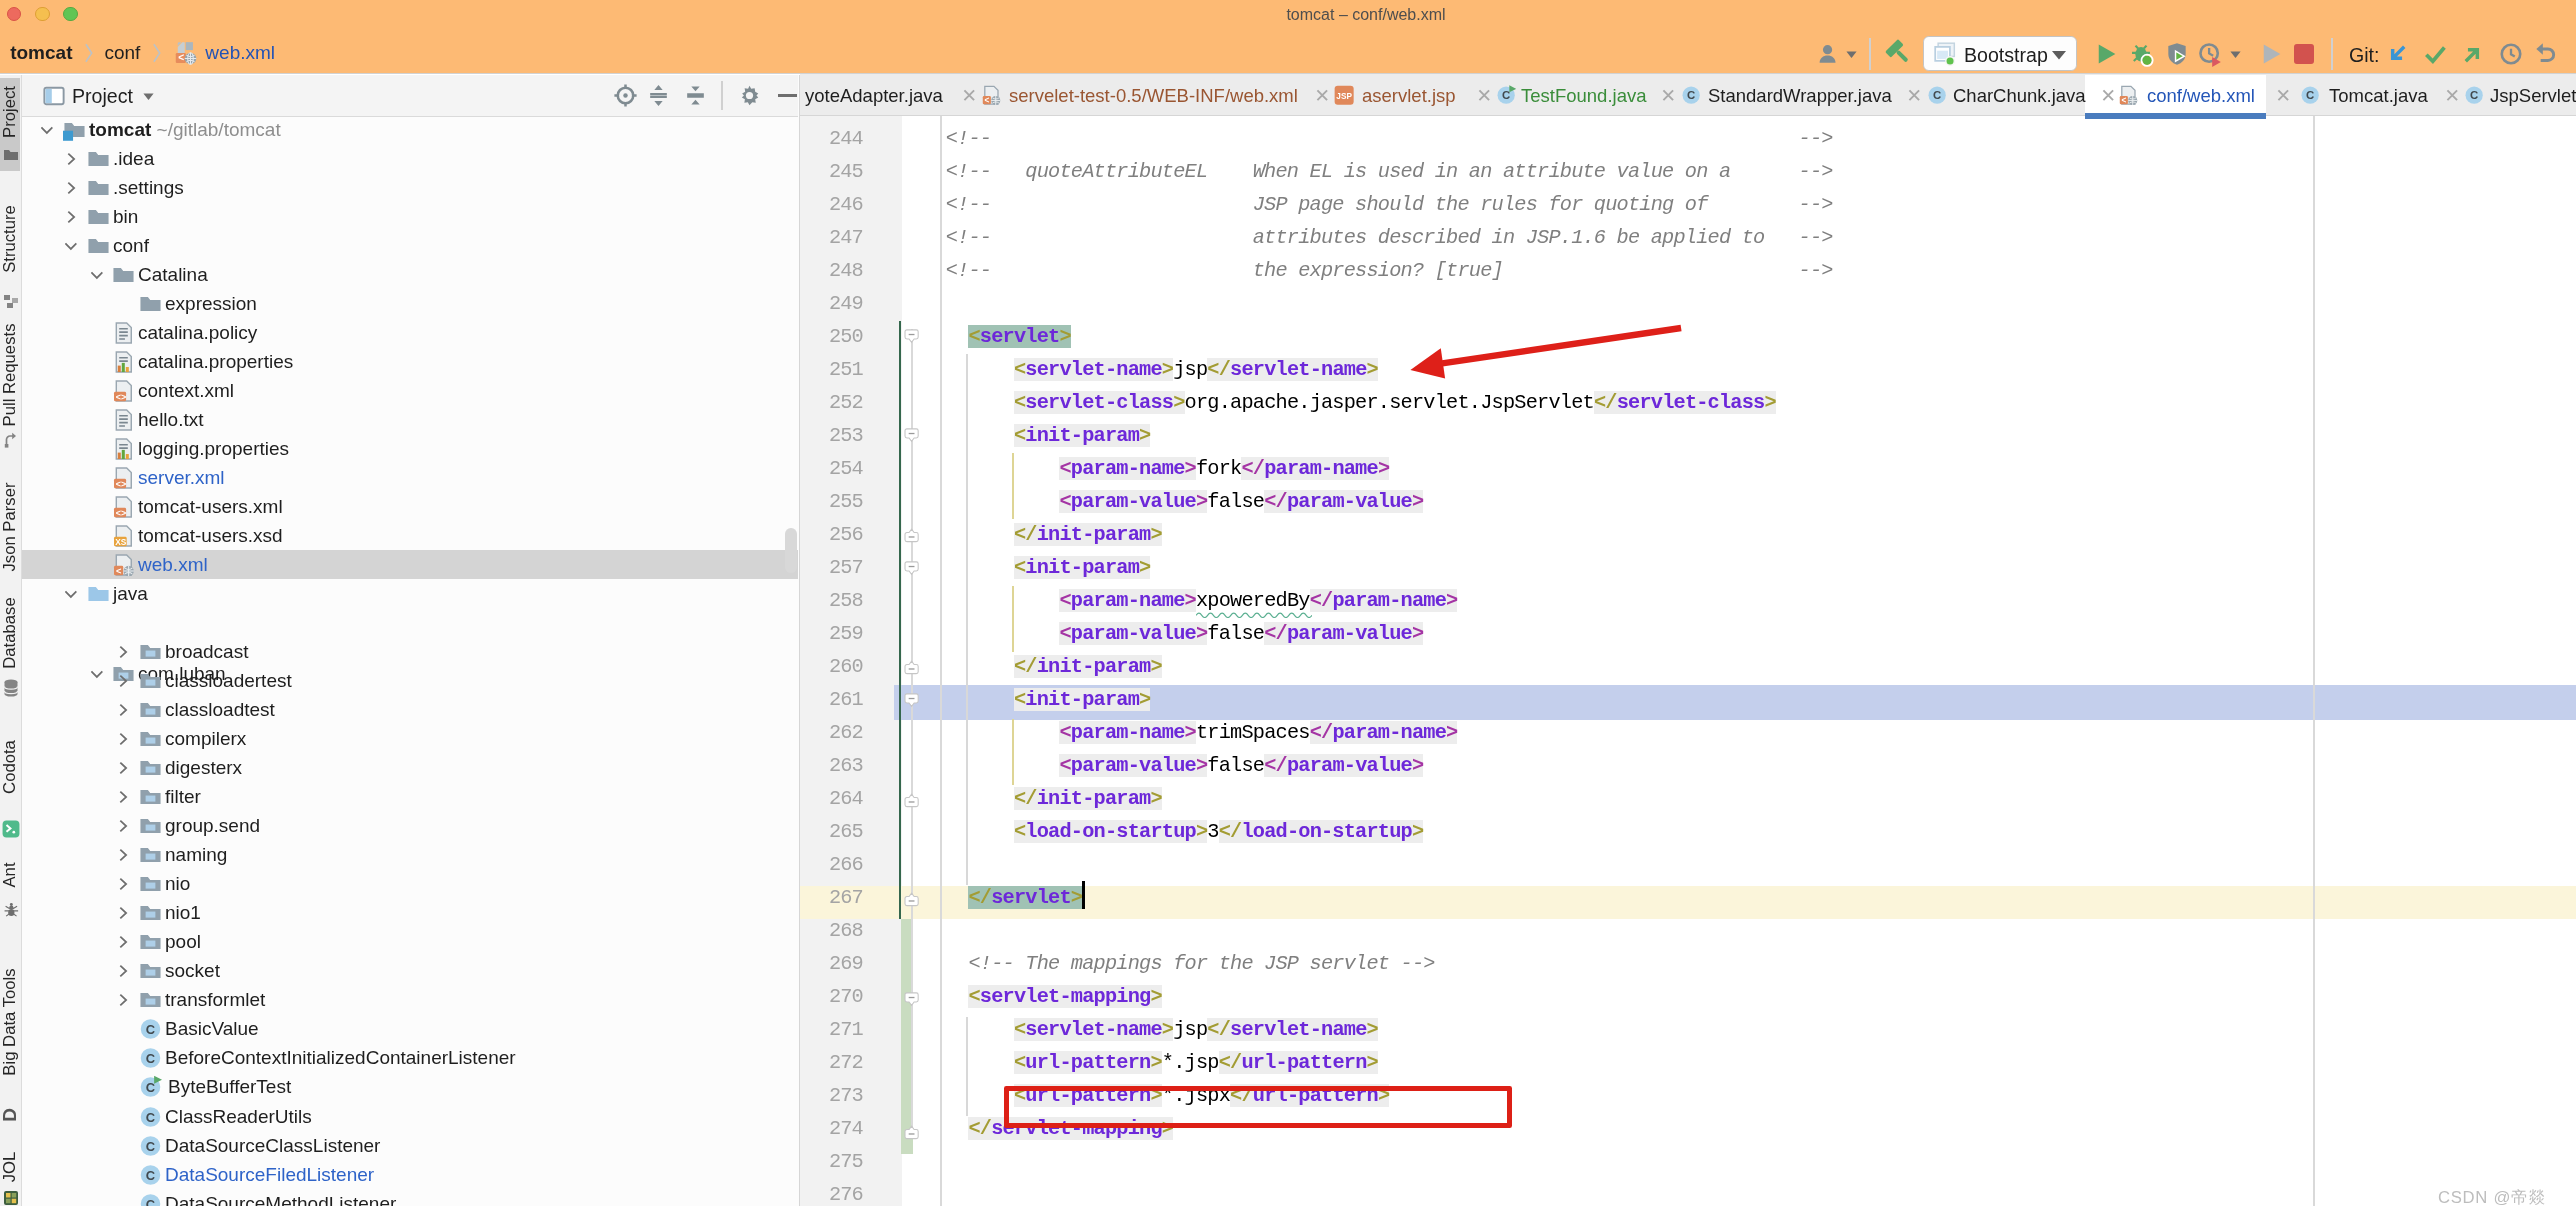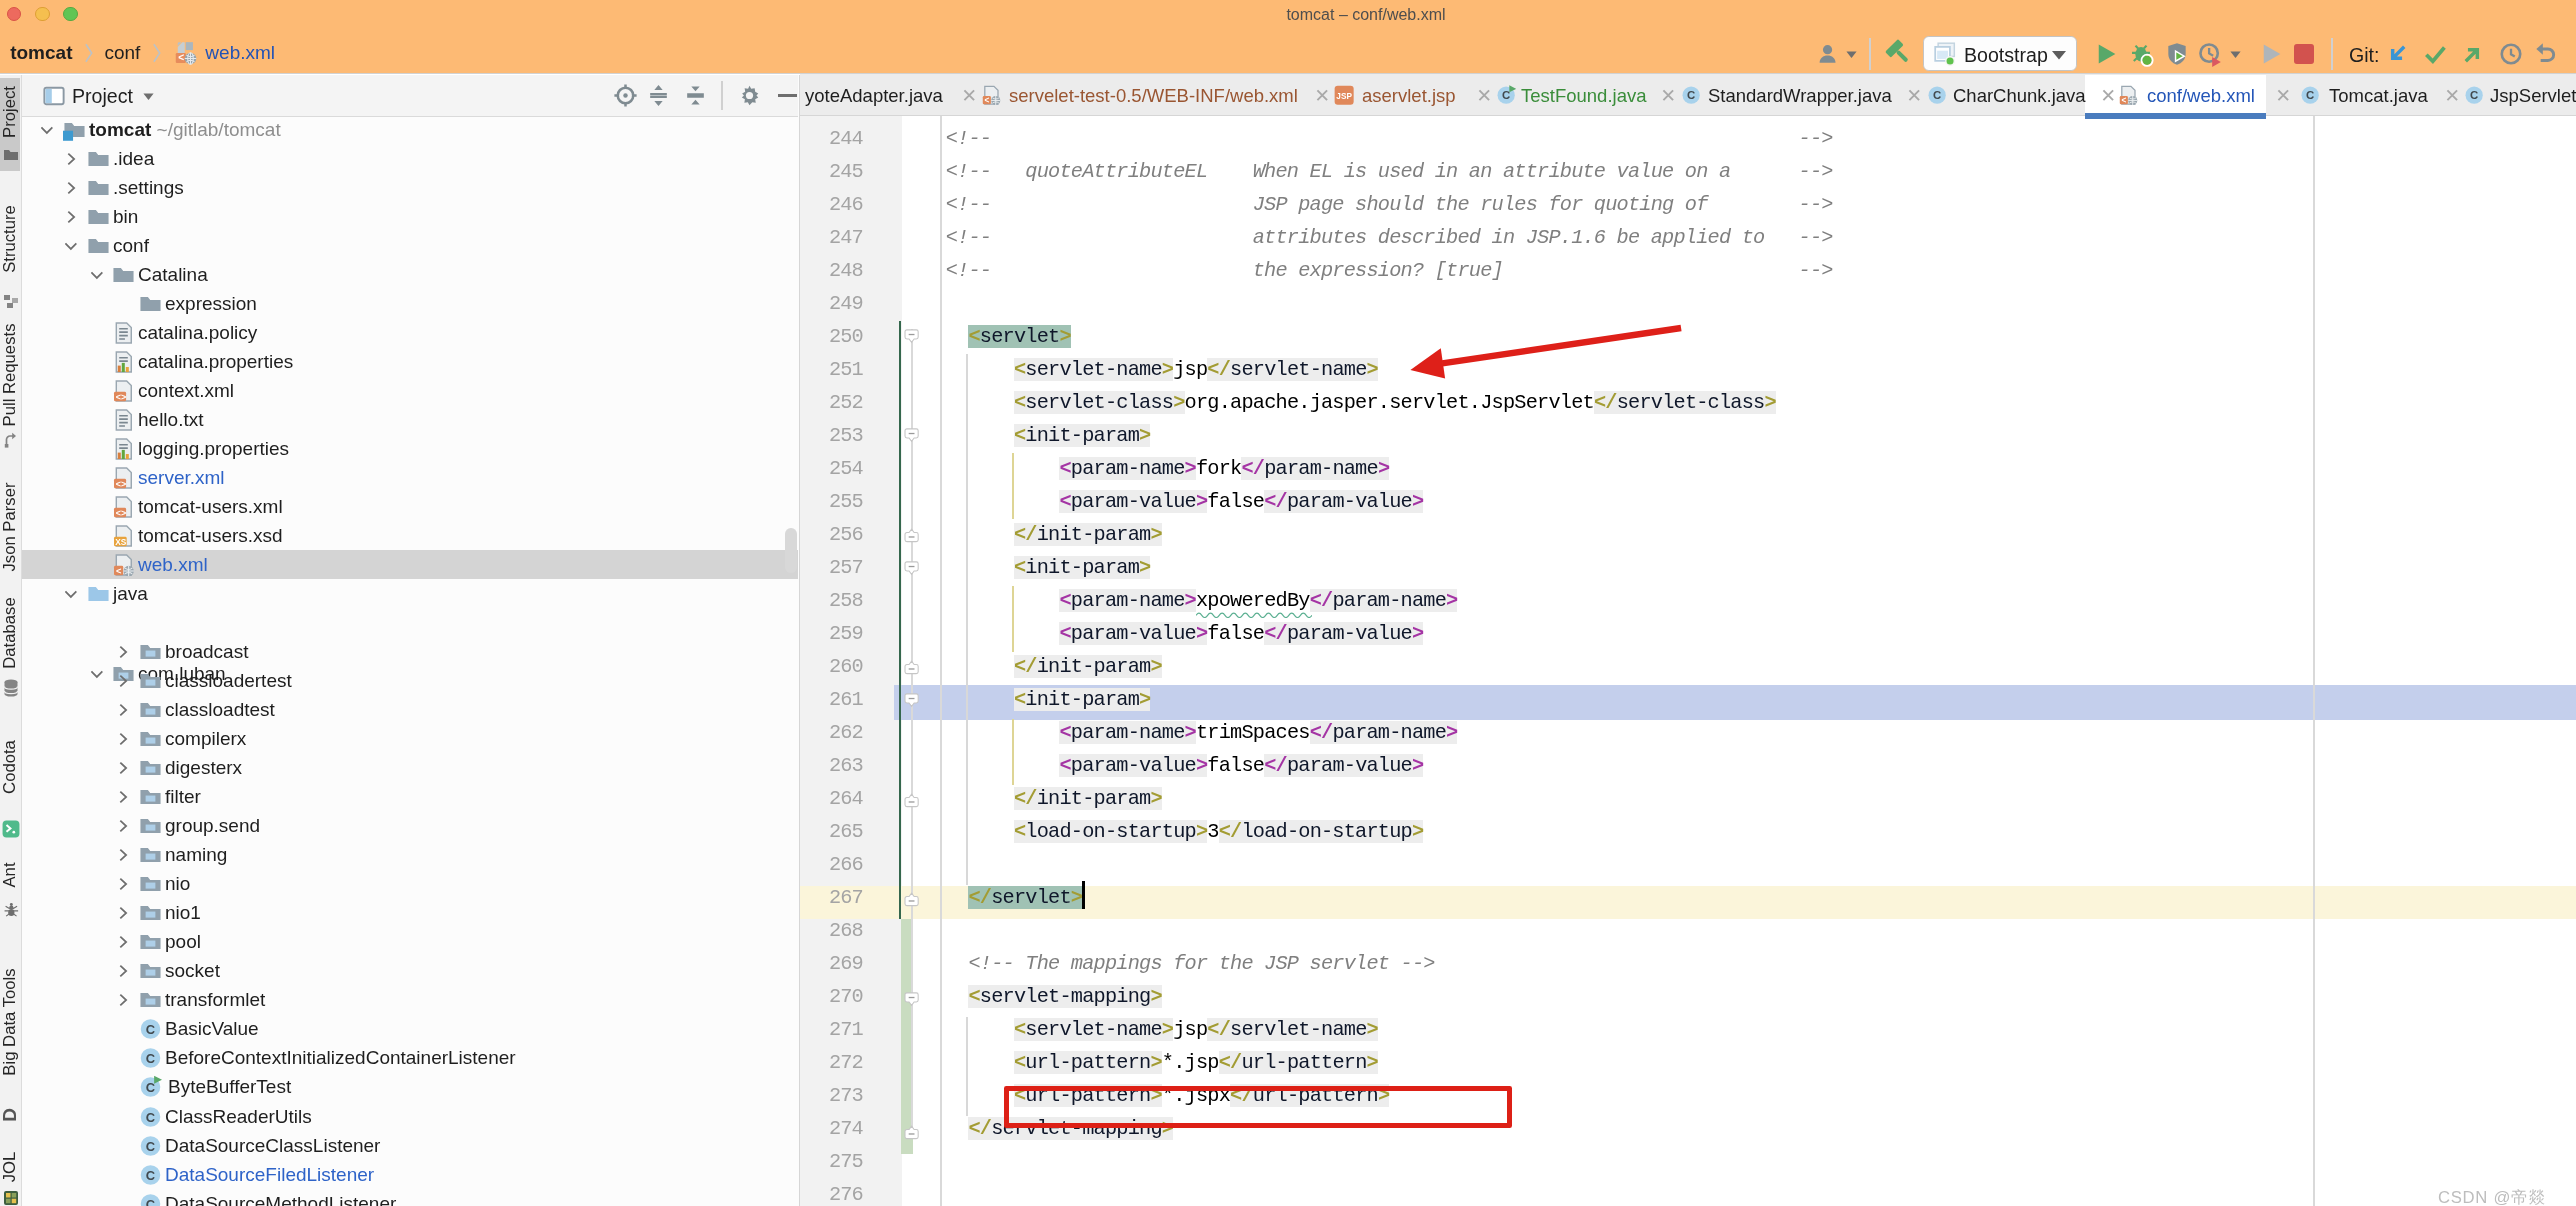--- a/index.html
+++ b/index.html
@@ -55,21 +55,21 @@
 
   #vcsmod { position:absolute; left:899px; top:321px; width:2.2px; height:598px; background:#35674d; }
   #vcsadd { position:absolute; left:901px; top:919px; width:12.3px; height:235px; background:#c9dcc0; }
 
   pre { font-family:"Liberation Mono", monospace; font-size:20.3px; letter-spacing:-0.8px; line-height:33px; }
   #nums { position:absolute; left:798px; top:122px; width:65px; text-align:right; color:#a4a4a4; }
   #code { position:absolute; left:923px; top:122px; color:#000; }
   #code .x { font-style:italic; color:#7f7f7f; }
   #code .o { color:#a39c33; font-weight:bold; }
   #code .p { color:#a434a4; font-weight:bold; }
-  #code .n { color:#0f172a; font-weight:normal; }
+  #code .n { color:#6d28d9; font-weight:bold; }
   #code .t { background:#ededed; }
   #code .hl { background:#a0c2b4; }
   #code .v { color:#000; }
   #code .sq { border-bottom:2.2px solid transparent; }
   .caret { display:inline-block; width:2.9px; height:27.6px; background:#000;
     vertical-align:-5.8px; }
   svg { display:block; }
 </style>
 </head>
 <body>

